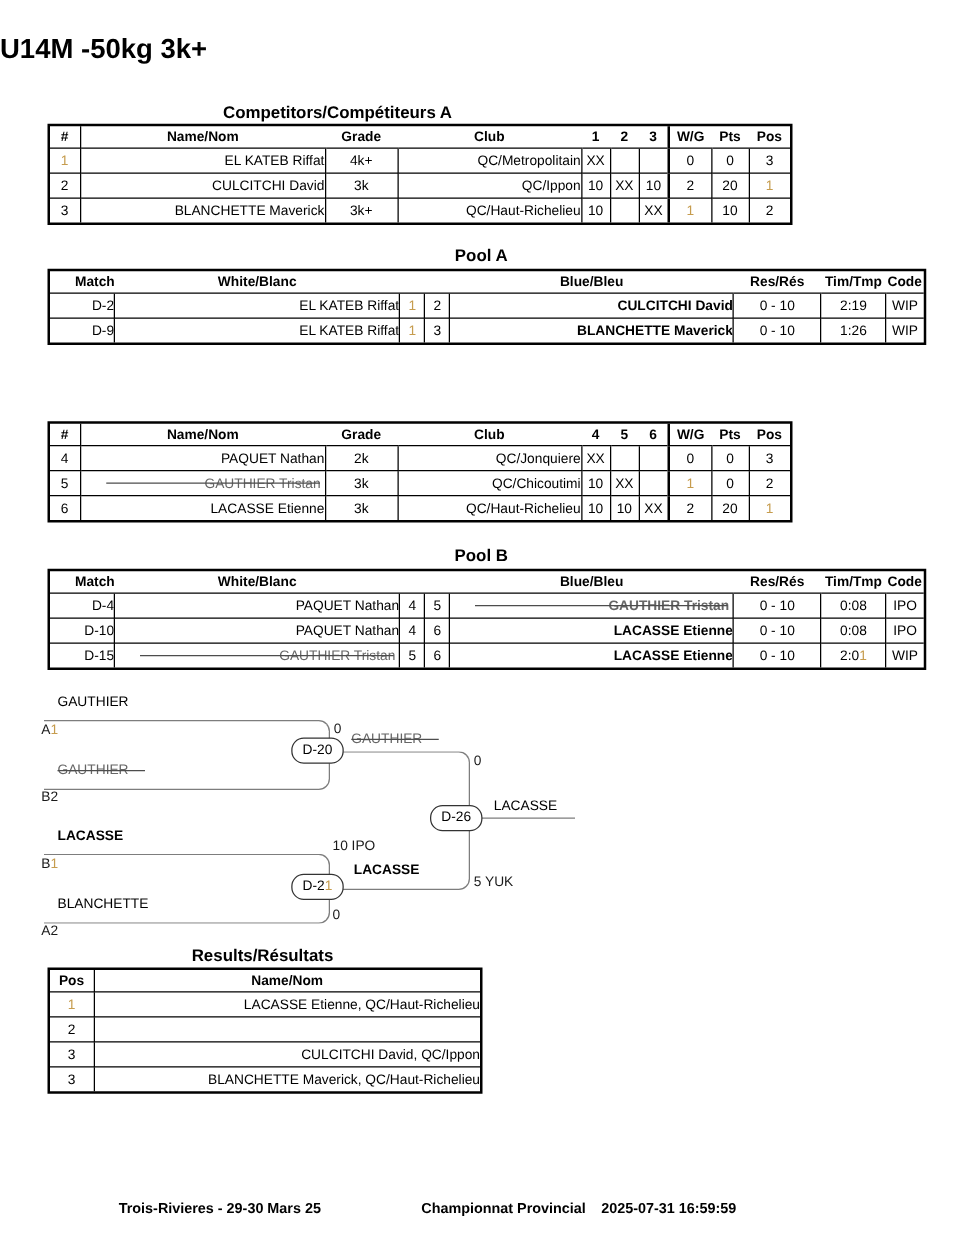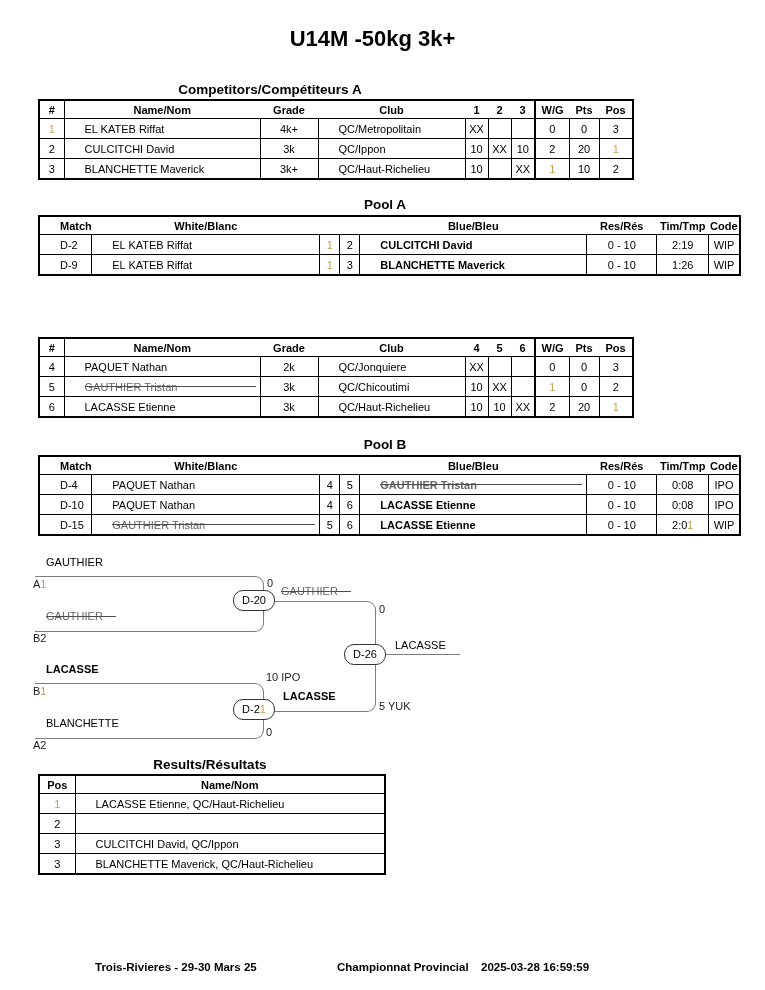--- a/index.html
+++ b/index.html
@@ -1,30 +1,30 @@
 <!DOCTYPE html>
 <html><head>
 <meta charset="utf-8">
 <style>
   html,body{margin:0;padding:0;background:#fff;}
   #page{position:relative;width:765px;height:990px;background:#fff;overflow:hidden;
         font-family:"Liberation Sans", sans-serif;color:#000;}
   .abs{position:absolute;}
-  .main-title{top:26px;left:0;width:745px;text-align:center;font-size:22px;font-weight:bold;}
+  .main-title{top:26px;left:0;width:745px;text-align:left;font-size:22px;font-weight:bold;}
   .sec-title{font-size:13.5px;font-weight:bold;text-align:center;}
   .tbox{position:absolute;border:2.6px solid #000;background:#fff;}
   table{border-collapse:collapse;border-style:hidden;table-layout:fixed;
         font-family:"Liberation Sans", sans-serif;font-size:11px;}
   th,td{border:1px solid #000;height:19px;padding:0;overflow:hidden;white-space:nowrap;
         font-weight:normal;vertical-align:middle;}
   tr.hdr th{border-left:none;border-right:none;height:17px;font-weight:bold;}
   tr.hdr th.bdr-r{border-right:1px solid #000;}
   .thick{border-left:2.5px solid #000 !important;}
   .c{text-align:center;}
-  .l{text-align:left;padding-left:20px;}
+  .l{text-align:right;padding-left:20px;}
   .b{font-weight:bold;}
   .gold{color:#C69C4E;}
   .strike{position:relative;display:block;color:#666;margin-right:3px;}
   .strike::after{content:"";position:absolute;left:0;right:1px;top:50%;margin-top:-1px;
                  border-top:1.7px solid #4d4d4d;}
   .strike-label{position:relative;display:inline-block;color:#666;padding-right:13px;}
   .strike-label::after{content:"";position:absolute;left:0;right:0;top:50%;margin-top:-1px;
                  border-top:1.7px solid #4d4d4d;}
   
   .br-line{position:absolute;border:0 solid #7d7d7d;}
@@ -354,15 +354,15 @@
       <tr>
         <td class="c">3</td>
         <td class="l">BLANCHETTE Maverick, QC/Haut-Richelieu</td>
       </tr>
     </tbody>
       </table>
   </div>
 
   <div class="footer-item" style="left:95px;top:961px;">Trois-Rivieres - 29-30 Mars 25</div>
   <div class="footer-item" style="left:337px;top:961px;">Championnat Provincial</div>
-  <div class="footer-item" style="left:481px;top:961px;">2025-03-28 16:59:59</div>
+  <div class="footer-item" style="left:481px;top:961px;">2025-07-31 16:59:59</div>
 
 </div>
 
 </body></html>

